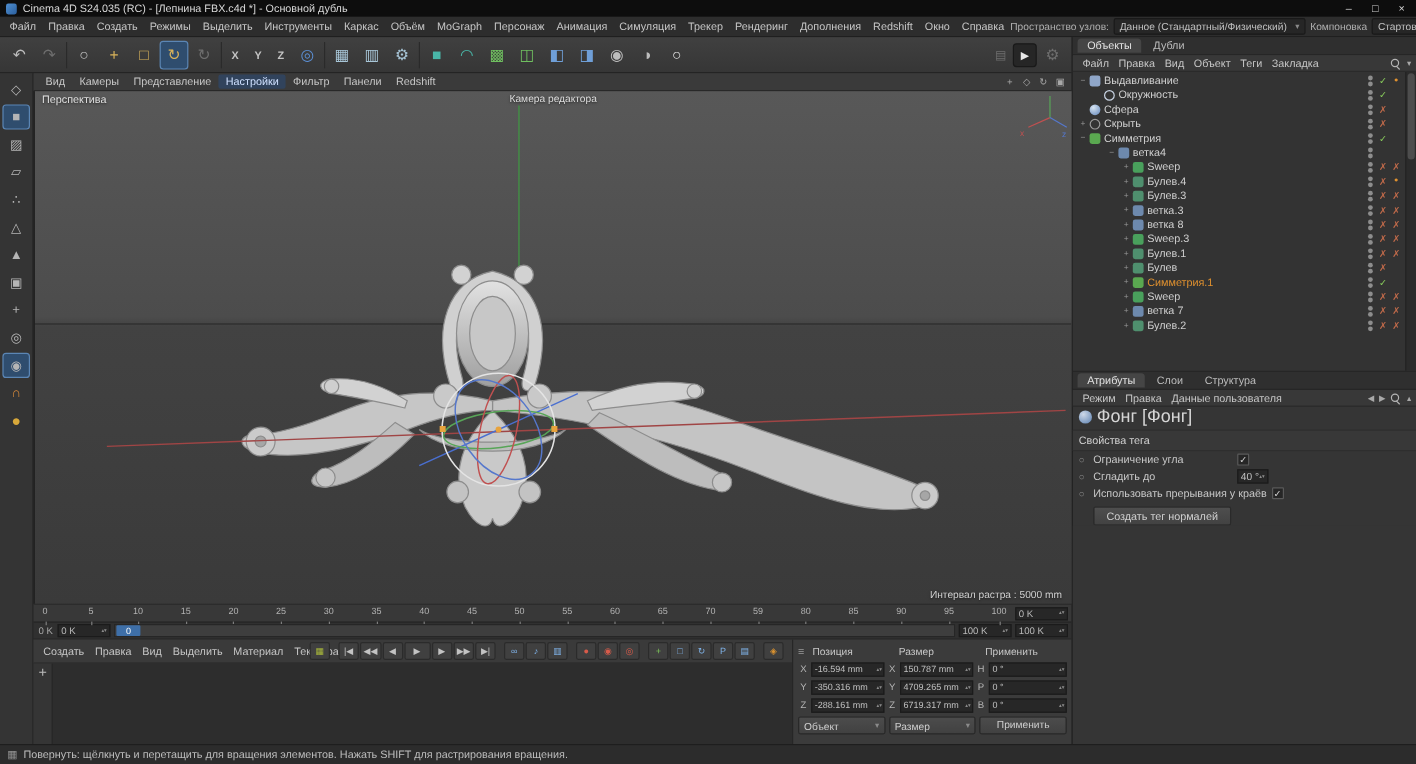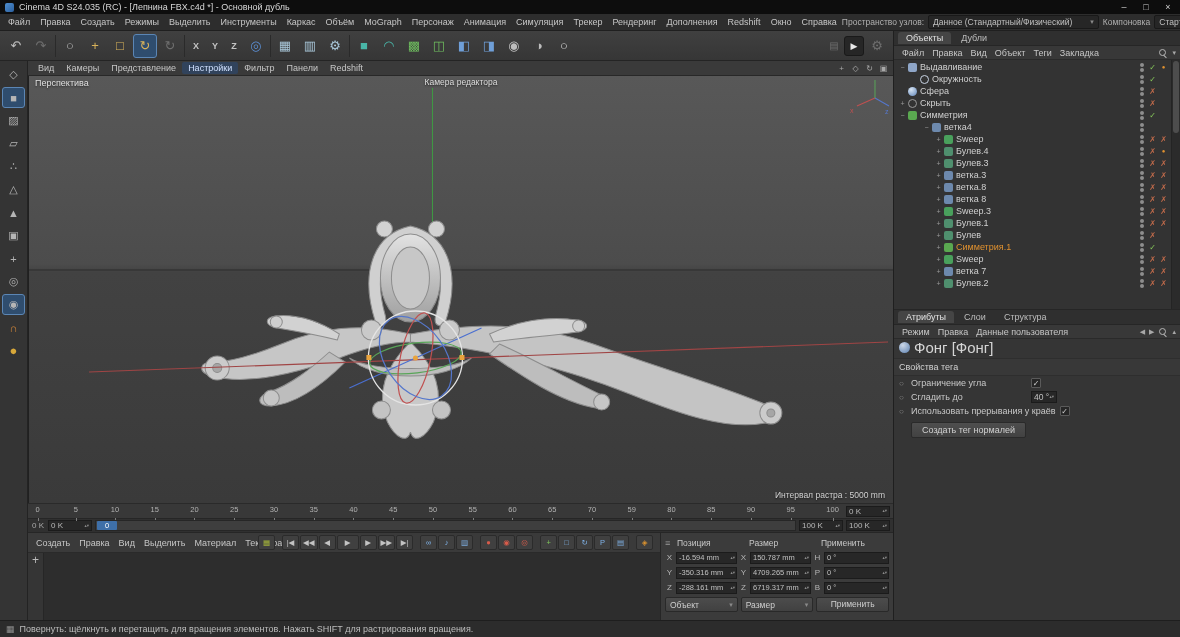--- a/index.html
+++ b/index.html
@@ -14,21 +14,21 @@
   .win-controls{margin-left:auto;display:flex;gap:8px}
   .win-btn{width:14px;text-align:center;color:#cfcfcf;font-size:9px}
 
   
   .menubar{height:17px;background:#2d2d2d;display:flex;align-items:center;padding:0 3px;border-bottom:1px solid #1f1f1f}
   .menu-items{display:flex}
   .menu-item{padding:2px 5px;font-size:9px;color:#c6c6c6;white-space:nowrap;cursor:default}
   .menu-item.sm{padding:1px 4px}
   .menubar-right{margin-left:auto;display:flex;align-items:center;gap:4px;padding-right:2px}
   .mb-label{font-size:8.5px;color:#b0b0b0;white-space:nowrap}
-  .dropdown{background:#262626;border:1px solid #191919;border-radius:2px;padding:1px 4px;display:flex;gap:18px;font-size:8.5px;color:#c0c0c0;white-space:nowrap;align-items:center}
+  .dropdown{background:#262626;border:1px solid #191919;border-radius:2px;padding:1px 4px;display:flex;gap:7px;font-size:8.5px;color:#c0c0c0;white-space:nowrap;align-items:center}
   .dd-arrow{color:#8a8a8a;font-size:7px}
 
   
   .content{flex:1;display:flex;min-height:0}
   .left-pane{flex:1;display:flex;flex-direction:column;min-width:0}
 
   
   .toolbar{height:30px;background:linear-gradient(#404040,#363636);border-bottom:1px solid #242424;display:flex;align-items:center;padding:0 4px;gap:1px}
   .tbtn{width:24px;height:24px;display:flex;align-items:center;justify-content:center;border-radius:3px;font-size:13px;color:#bdbdbd;flex:none}
   .tbtn.dim{color:#6e6e6e}
@@ -864,32 +864,20 @@
               <span class="olabel">ветка.3</span>
               <span class="oflex"></span>
               <span class="vdots">
                 <i></i>
                 <i></i>
               </span>
               <span class="otag tag-x"></span>
               <span class="otag tag-x"></span>
             </div>
 
-            <div class="orow lvl-4">
-              <span class="exp">+</span>
-              <span class="oicon ic-branch"></span>
-              <span class="olabel">ветка.8</span>
-              <span class="oflex"></span>
-              <span class="vdots">
-                <i></i>
-                <i></i>
-              </span>
-              <span class="otag tag-x"></span>
-              <span class="otag tag-x"></span>
-            </div>
 
             <div class="orow lvl-4">
               <span class="exp">+</span>
               <span class="oicon ic-branch"></span>
               <span class="olabel">ветка 8</span>
               <span class="oflex"></span>
               <span class="vdots">
                 <i></i>
                 <i></i>
               </span>

